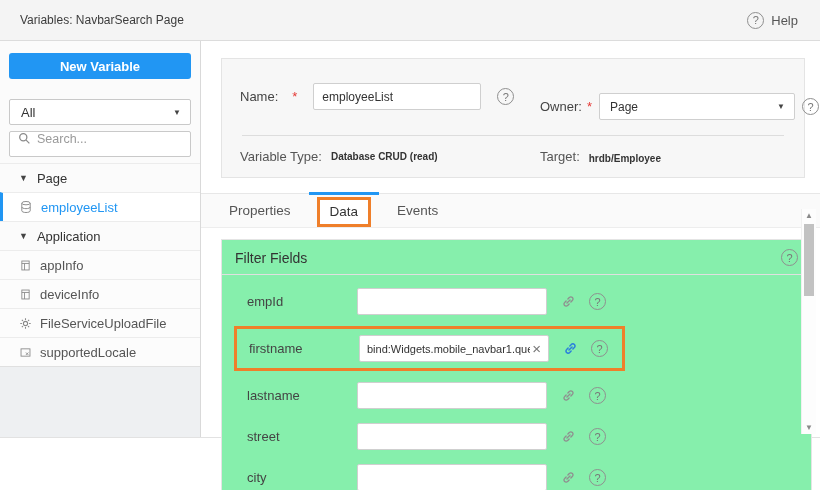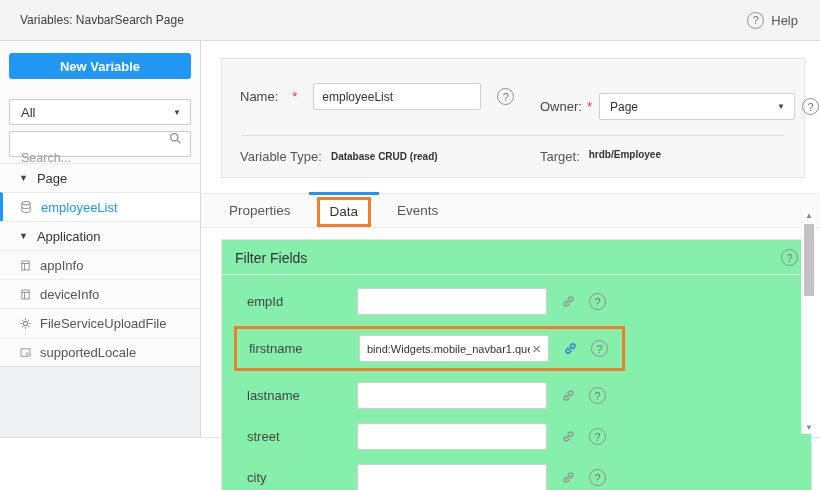--- a/index.html
+++ b/index.html
@@ -26,21 +26,21 @@
              display:flex; flex-direction:column; }
   .sidebar-top { background:#fbfbfb; padding:12px 9px 6px; }
   .btn-new-variable { display:block; width:100%; height:26px; background:#2196f3; color:#fff;
             border:none; border-radius:3px; font-size:13px; font-weight:bold;
             font-family:inherit; cursor:pointer; margin-bottom:20px; }
   .sb-dropdown { height:26px; background:#fff; border:1px solid #c9c9c9; border-radius:2px;
             display:flex; align-items:center; justify-content:space-between;
             padding:0 9px 0 11px; margin-bottom:6px; cursor:pointer; color:#333; }
   .caret { font-size:8px; color:#444; }
   .sb-search { height:26px; background:#fff; border:1px solid #c9c9c9; border-radius:2px;
-            display:flex; align-items:flex-end; padding:0 8px; gap:6px;flex-direction:column; }
+            display:flex; align-items:flex-start; padding:0 8px; gap:6px; }
   .sb-search input { border:none; outline:none; flex:1; font-size:12.5px; min-width:0;
             font-family:inherit; color:#333; background:transparent; }
   .sb-search input::placeholder { color:#9a9a9a; }
   .icon-svg { flex:0 0 auto; display:inline-flex; }
 
   .tree { background:#fbfbfb; border-bottom:1px solid #e0e0e0; }
   .tree-group { display:flex; align-items:center; gap:9px; height:29px; padding-left:19px;
             border-top:1px solid #ececec; color:#333; cursor:pointer; }
   .tree-group .caret { font-size:9px; }
   .tree-item { display:flex; align-items:center; gap:8px; height:29px; padding-left:19px;
@@ -61,21 +61,21 @@
   .req { color:#e53935; margin-left:-2px; }
   .txt-input { height:27px; background:#fff; border:1px solid #cfcfcf; border-radius:2px;
             font-size:12px; padding:0 8px; font-family:inherit; color:#333; outline:none; }
   .name-input { width:168px; }
   .owner-select { height:27px; width:196px; background:#fff; border:1px solid #cfcfcf;
             border-radius:2px; display:flex; align-items:center; justify-content:space-between;
             padding:0 9px 0 10px; font-size:12px; cursor:pointer; }
   .pdivider { height:1px; background:#ddd; margin:15px 2px 13px; }
   .prow2 { display:flex; align-items:center; }
   .g-vt { display:flex; align-items:center; gap:9px; width:300px; flex:0 0 auto; }
-  .g-target { display:flex; align-items:flex-start; gap:9px; }
+  .g-target { display:flex; align-items:flex-end; gap:9px; }
   .ro-label { color:#555; }
   .ro-value { color:#333; font-weight:bold; font-size:10px; }
 
   
   .tabstrip { margin-top:15px; height:35px; background:#fafafa; border-top:1px solid #e7e7e7;
             border-bottom:1px solid #ededed; display:flex; align-items:center; padding-left:10px; }
   .tab { padding:0 18px; color:#555; font-size:13.5px; line-height:34px; cursor:pointer; }
   .tab.active { border:3px solid #ef7f2a; background:#fff; line-height:24px; padding:0 10px;
             margin:2px 8px 0; color:#333; position:relative; }
   .tab.active::before { content:""; position:absolute; left:-11px; right:-11px; top:-8px;

